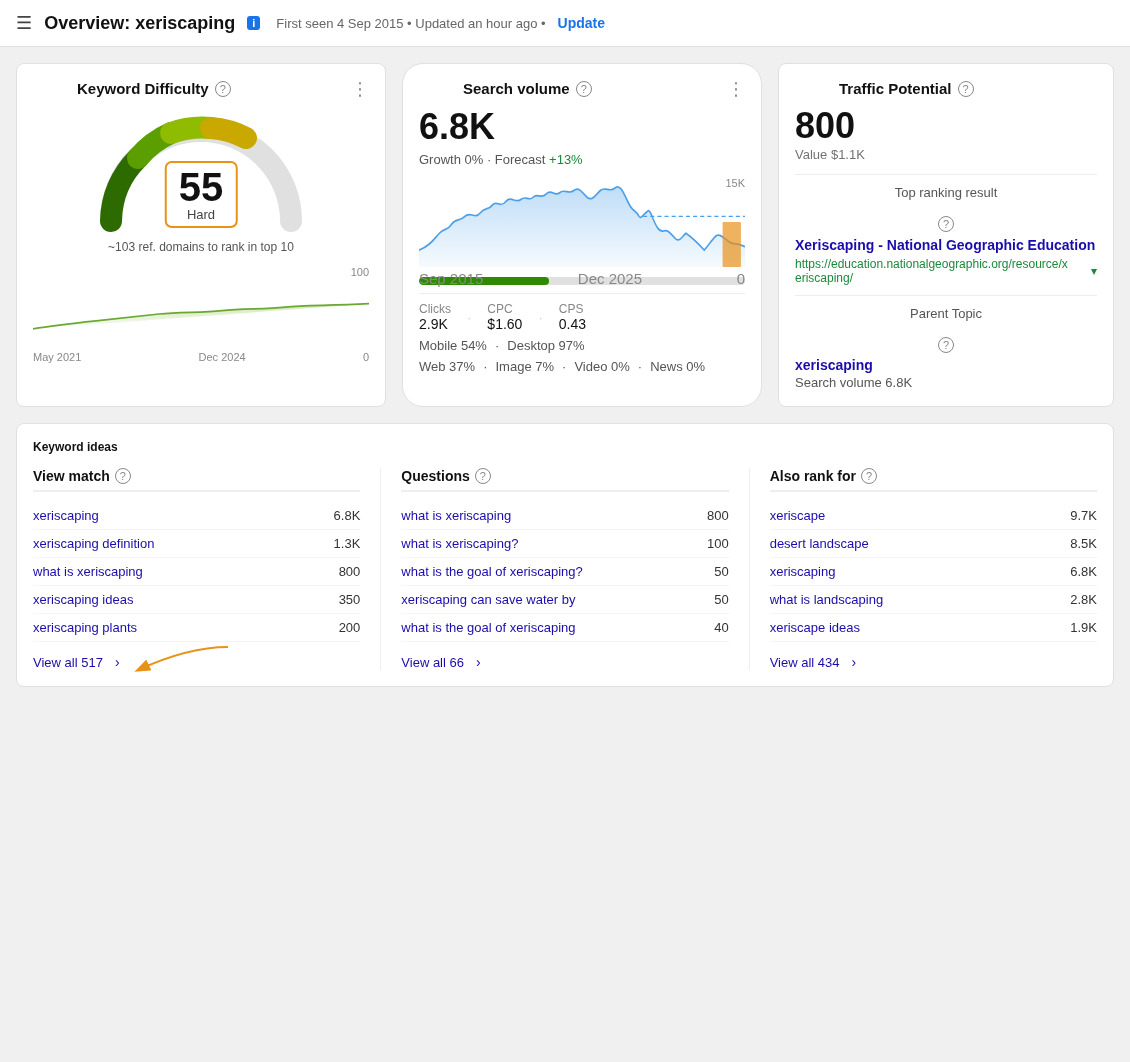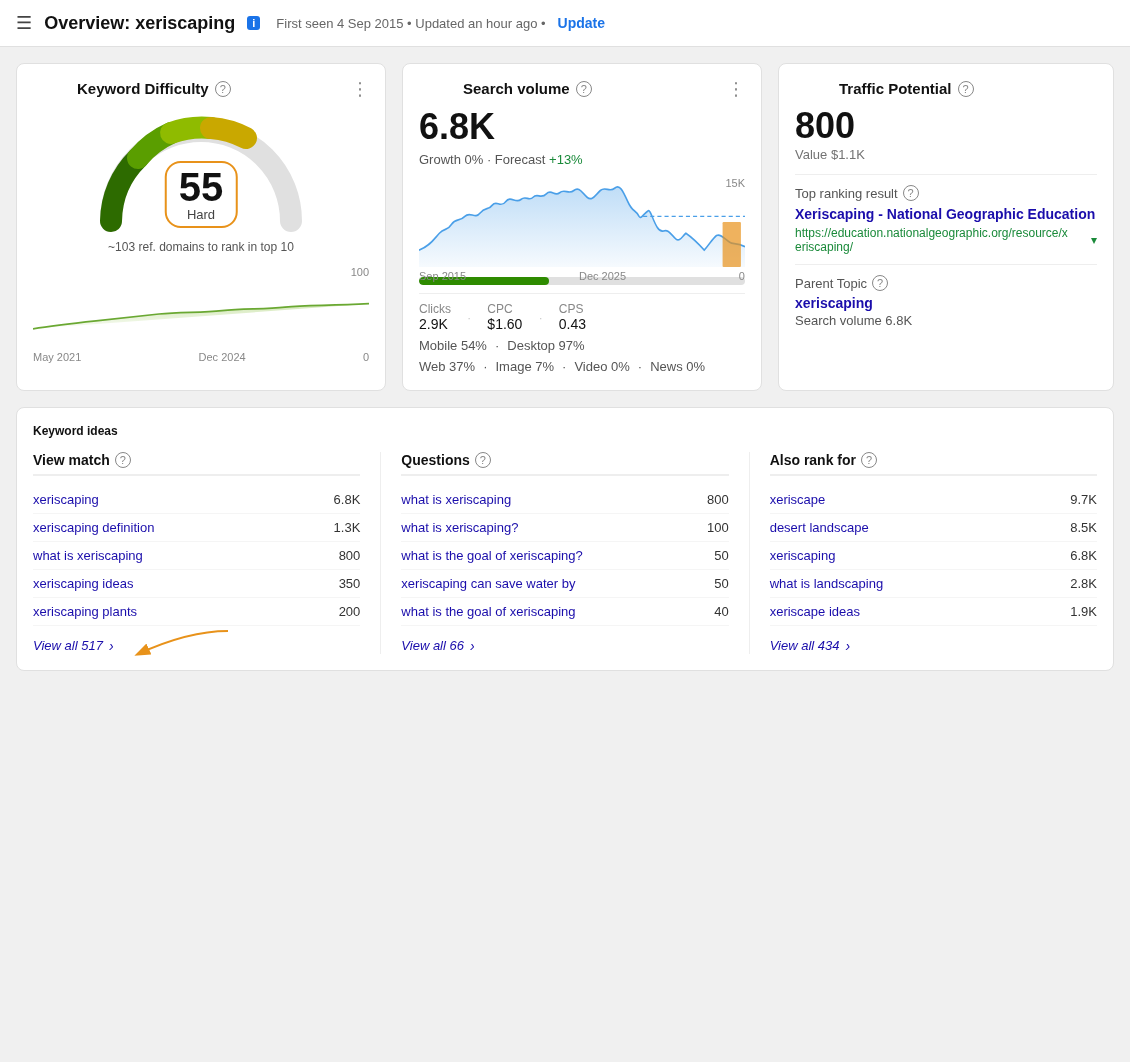--- a/index.html
+++ b/index.html
@@ -120,21 +120,21 @@
       width: 220px;
       height: 130px;
     }
 
     .gauge-score-box {
       position: absolute;
       top: 55px;
       left: 50%;
       transform: translateX(-50%);
       border: 2px solid #e8921a;
-      border-radius: 16px;
+      border-radius: 7px;
       padding: 4px 12px;
       text-align: center;
       background: #fff;
     }
     .gauge-score {
       font-size: 40px;
       font-weight: 700;
       color: #111;
       line-height: 1;
     }
@@ -171,20 +171,21 @@
       position: absolute;
       right: 0;
       top: 0;
       font-size: 11px;
       color: #888;
     }
 
     
     .sv-card {
       flex: 0 0 360px;
+      border-radius: 21px;
     }
     .sv-value {
       font-size: 36px;
       font-weight: 700;
       color: #111;
       margin-bottom: 4px;
     }
     .sv-meta {
       font-size: 13px;
       color: #555;
@@ -196,21 +197,21 @@
       height: 90px;
       margin-bottom: 8px;
     }
     .sparkline-svg {
       width: 100%;
       height: 90px;
     }
     .sparkline-labels {
       display: flex;
       justify-content: space-between;
-      font-size: 11px;
+      font-size: 15px;
       color: #888;
     }
     .sparkline-label-right {
       position: absolute;
       right: 0;
       top: 0;
       font-size: 11px;
       color: #888;
     }
 
@@ -284,21 +285,22 @@
       border-top: 1px solid #eee;
       padding-top: 10px;
       margin-top: 10px;
     }
     .tp-section-label {
       font-size: 13px;
       color: #555;
       margin-bottom: 4px;
       display: flex;
       align-items: center;
-      gap: 5px;
+      gap: 16px;
+      flex-direction: column;
     }
     .tp-link-title {
       color: #1a0dab;
       font-weight: 600;
       font-size: 14px;
       cursor: pointer;
       line-height: 1.3;
       margin-bottom: 3px;
     }
     .tp-link-url {
@@ -382,27 +384,27 @@
       font-size: 13px;
     }
     .ki-volume {
       font-size: 13px;
       color: #333;
       white-space: nowrap;
     }
 
     .ki-view-all {
       display: flex;
-      gap: 6px;
+      align-items: center;
+      gap: 12px;
       margin-top: 12px;
       font-size: 13px;
       color: #1a0dab;
       cursor: pointer;
       font-weight: 500;
-      font-style: italic;
     }
     .ki-view-all-arrow {
       font-size: 14px;
     }
   </style>
 </head>
 <body>
 
 <div class="header">
   <span class="hamburger-icon">☰</span>

